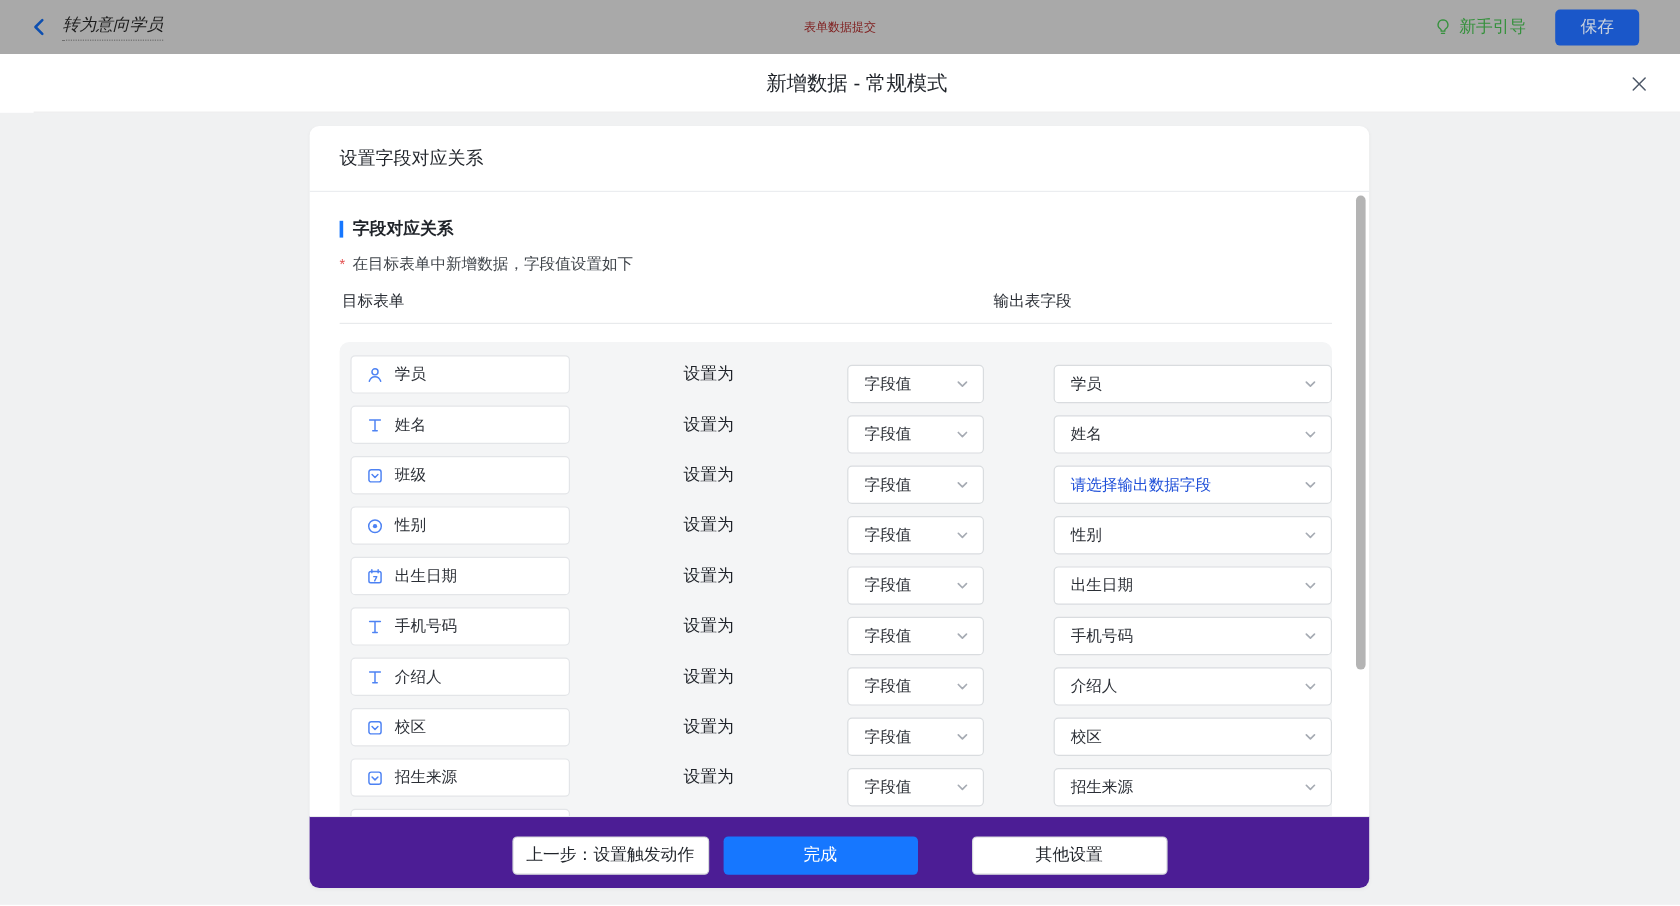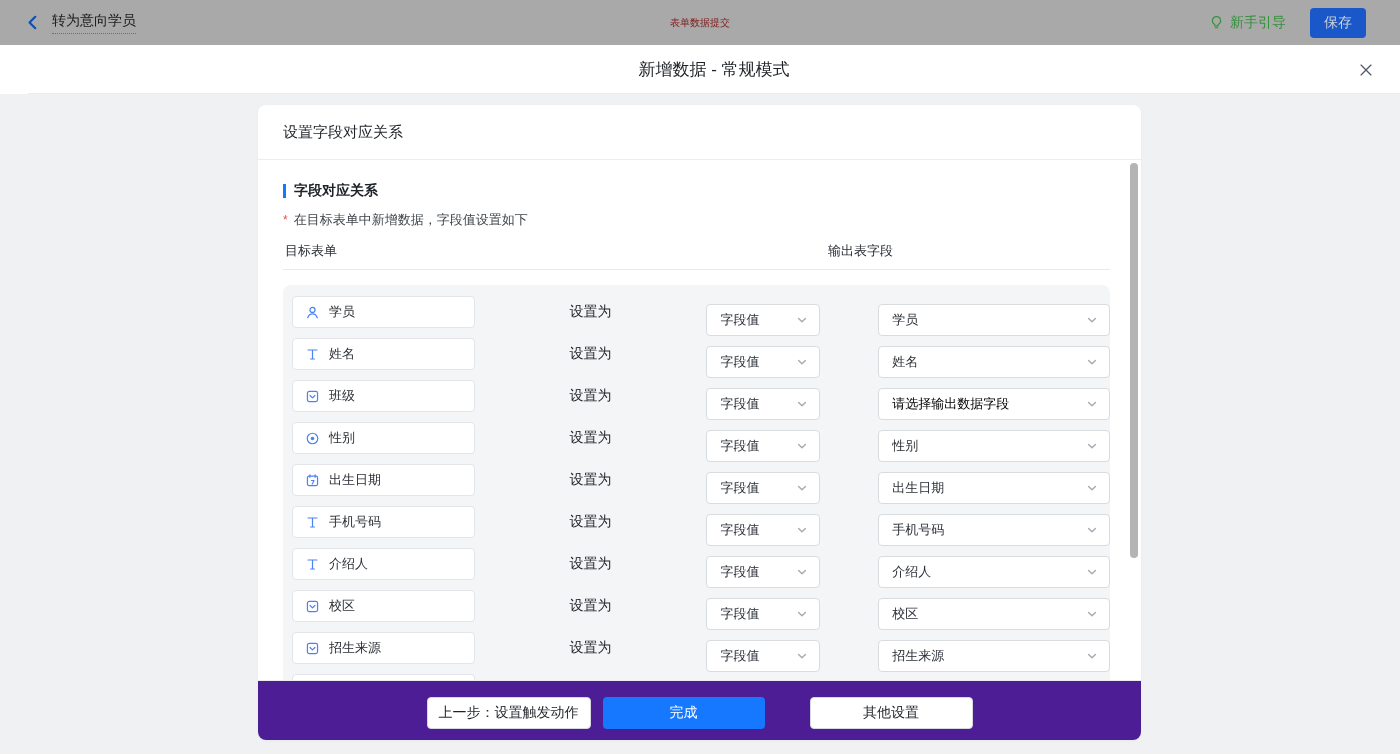--- a/index.html
+++ b/index.html
@@ -5,31 +5,31 @@
   * { margin:0; padding:0; box-sizing:border-box; }
   html,body { width:1400px; height:755px; }
   body {
     position:relative; overflow:hidden; background:#fff;
     font-family:"Liberation Sans","DejaVu Sans",sans-serif;
     -webkit-font-smoothing:antialiased;
   }
   
   .topbar { position:absolute; top:0; left:0; width:1400px; height:45px;
     background:#a9a9a9; display:flex; align-items:center; }
-  .back-group { display:flex; align-items:center; gap:11px; margin-left:24px; cursor:pointer; }
+  .back-group { display:flex; align-items:center; gap:11px; margin-left:24px; cursor:pointer;font-style:italic; }
   .back-chevron { display:flex; }
   .back-label { font-size:14px; color:#1c1c1c; padding-bottom:3px;
     border-bottom:1px dotted #6e6e6e; }
   .topbar-title { position:absolute; left:50%; transform:translateX(-50%);
     font-size:10px; color:#7f1d1d; }
   .topbar-right { position:absolute; right:34px; top:0; height:45px;
     display:flex; align-items:center; gap:24px; }
   .guide { display:flex; align-items:center; gap:6px; font-size:14px;
     color:#35913c; cursor:pointer; }
-  .save-btn { width:56px; height:30px; background:#1a57c9; color:#ccd3dd;
+  .save-btn { width:70px; height:30px; background:#1a57c9; color:#ccd3dd;
     font-size:14px; border:none; border-radius:4px; cursor:pointer; }
   
   .modal { position:absolute; top:45px; left:0; width:1400px; height:710px; background:#fff; }
   .modal-header { position:relative; height:49px; display:flex; align-items:center;
     justify-content:center; border-bottom:1px solid #ececec; background:#fff;margin-left:28px; }
   .modal-title { font-size:17px; font-weight:500; color:#1f2329; }
   .close-btn { position:absolute; right:24px; top:15px; width:20px; height:20px;
     display:flex; align-items:center; justify-content:center; cursor:pointer; }
   .modal-body { position:relative; height:660px; background:#f0f1f2; }
   
@@ -60,21 +60,21 @@
   .f-icon { width:15px; height:15px; display:flex; flex-shrink:0; }
   .f-icon svg { width:15px; height:15px; }
   .f-label { font-size:13px; color:#2b2f36; }
   .set-as { width:161px; text-align:center; font-size:14px; color:#1f2329; }
   .dropdown { height:32px; background:#fff; border:1px solid #d9dcdf;
     border-radius:4px; display:flex; align-items:center;
     justify-content:space-between; padding:0 11px 0 13px; cursor:pointer;margin-top:15px; }
   .dd1 { width:130px; }
   .dd2 { width:270px; margin-left:10px; }
   .dd-text { font-size:13px; color:#2b2f36; white-space:nowrap; }
-  .dropdown.placeholder .dd-text { color:#000000; }
+  .dropdown.placeholder .dd-text { color:#1d4ed8; }
   .dd-chev { display:flex; }
   .scroll-thumb { position:absolute; right:3px; top:58px; width:8px;
     height:395px; background:#b4b4b4; border-radius:4px; }
   .card-footer { position:absolute; left:0; top:575px; width:883px; height:60px;
     background:#4c1d95; border-top:1px solid #eaecee; border-radius:0 0 8px 8px;
     display:flex; justify-content:center; gap:12px; padding-top:16px; }
   .btn { height:32px; font-size:14px; border-radius:4px; cursor:pointer; }
   .btn-outline { background:#fff; border:1px solid #d5d8dc; color:#1f2329; }
   .btn-prev { width:164px; }
   .btn-done { width:162px; background:#1677ff; border:none; color:#fff; }

